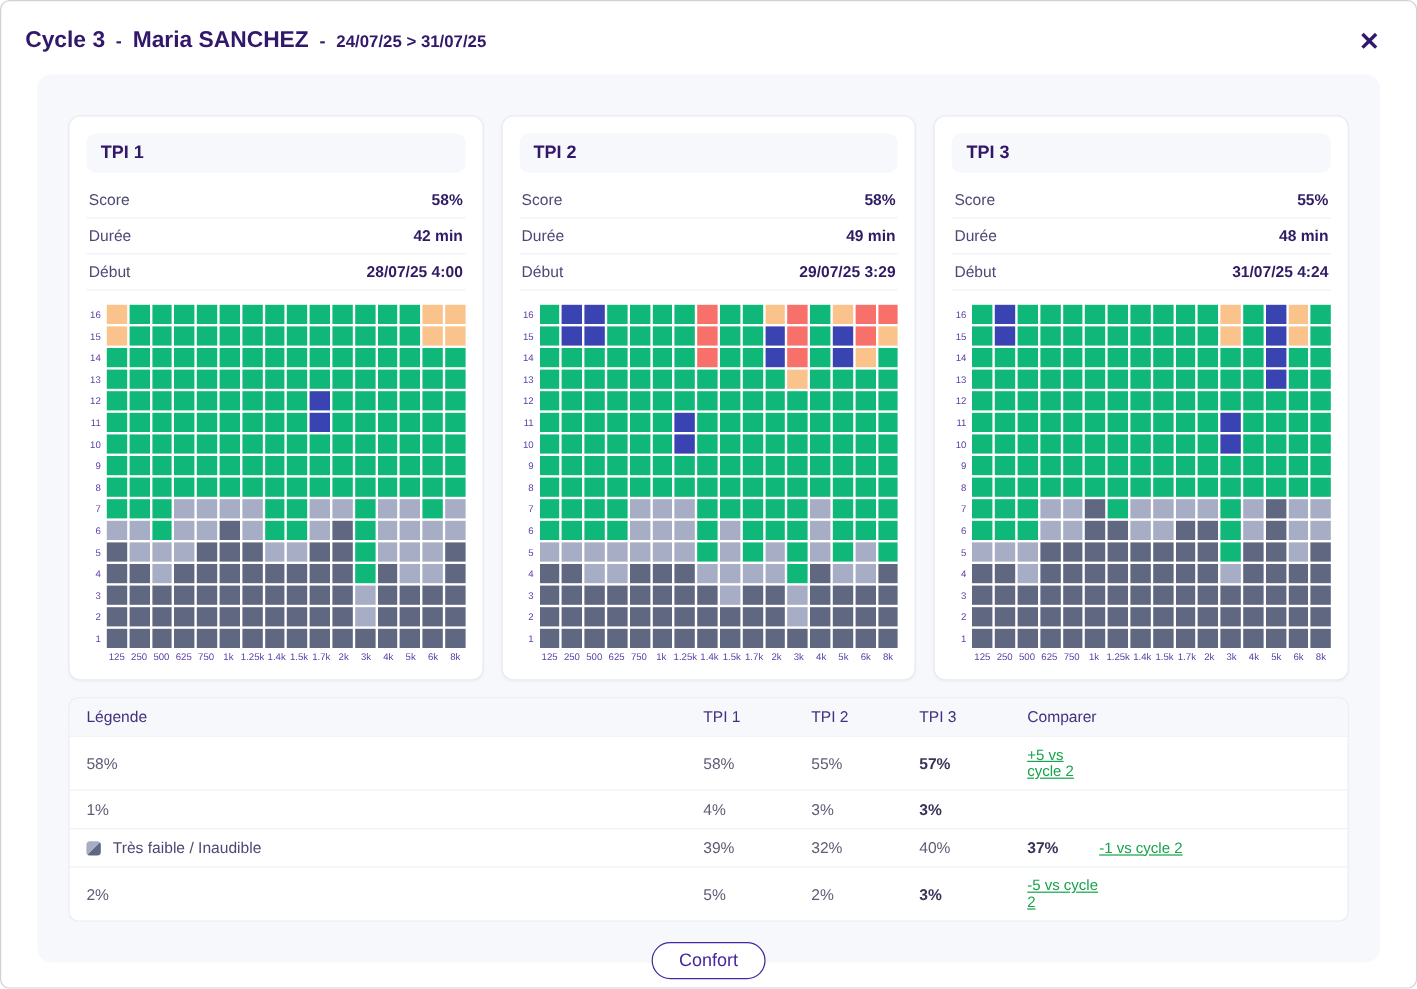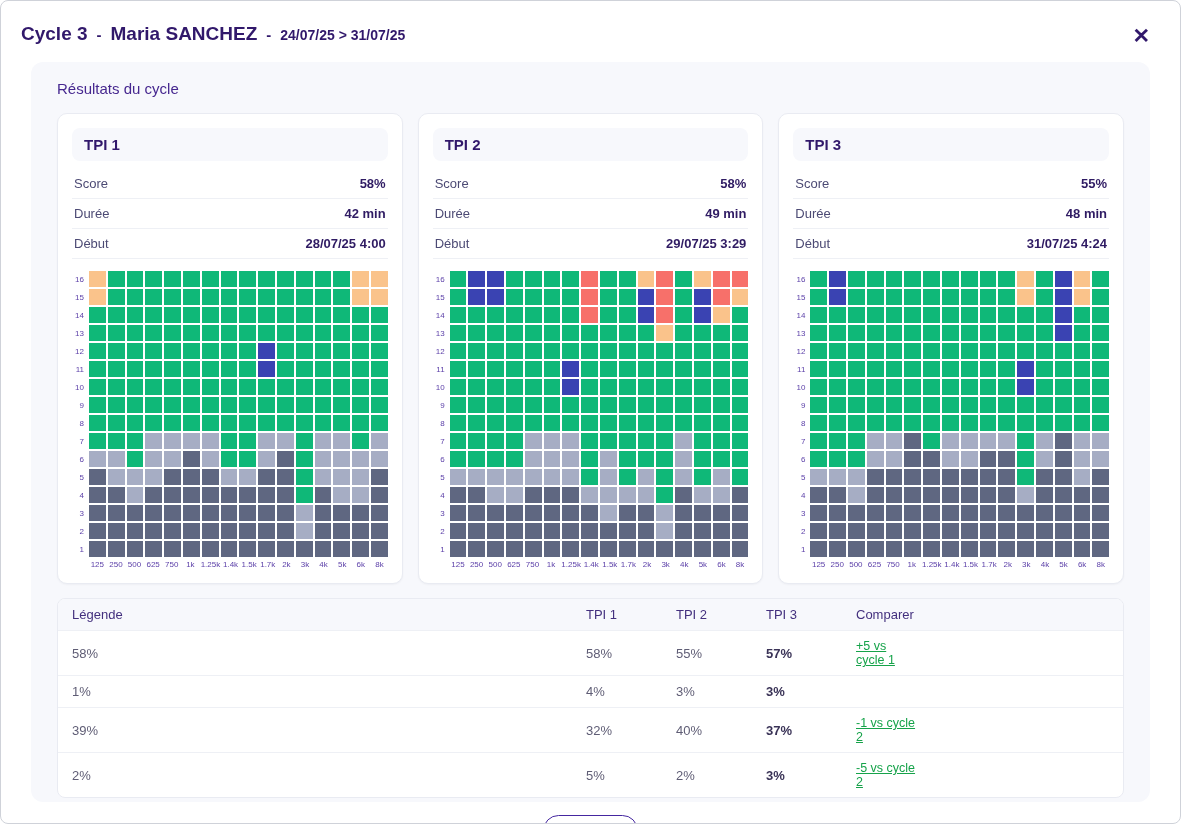--- a/index.html
+++ b/index.html
@@ -132,21 +132,20 @@
       <span class="title-cycle">Cycle 3</span>
       <span class="title-sep">-</span>
       <span class="title-patient">Maria SANCHEZ</span>
       <span class="title-sep">-</span>
       <span class="title-dates">24/07/25 &gt; 31/07/25</span>
     </div>
     <span class="close-btn">✕</span>
   </div>
 
   <div class="panel">
-    <div class="section-title">Résultats du cycle</div>
 
     <div class="cards">
 
       <div class="card">
         <div class="card-title-band">TPI 1</div>
         <div class="stats">
           <div class="stat-row">
             <span class="stat-label">Score</span>
             <span class="stat-value">58%</span>
           </div>
@@ -1182,32 +1181,36 @@
         <span>TPI 3</span>
         <span>Comparer</span>
         <span></span>
       </div>
 
       <div class="lt-row lt-body-row">
         <span class="lt-val">58%</span>
         <span class="lt-val">58%</span>
         <span class="lt-val">55%</span>
         <span class="lt-moy">57%</span>
-        <span class="lt-link">+5 vs cycle 1</span>
+        <span class="lt-link">+5 vs cycle 2</span>
       </div>
 
       <div class="lt-row lt-body-row">
         <span class="lt-val">1%</span>
         <span class="lt-val">4%</span>
         <span class="lt-val">3%</span>
         <span class="lt-moy">3%</span>
         <span class="lt-link"></span>
       </div>
 
       <div class="lt-row lt-body-row">
+        <span class="lt-label-cell">
+          <span class="swatch sw-faible"></span>
+          <span>Très faible / Inaudible</span>
+        </span>
         <span class="lt-val">39%</span>
         <span class="lt-val">32%</span>
         <span class="lt-val">40%</span>
         <span class="lt-moy">37%</span>
         <span class="lt-link">-1 vs cycle 2</span>
       </div>
 
       <div class="lt-row lt-body-row">
         <span class="lt-val">2%</span>
         <span class="lt-val">5%</span>

